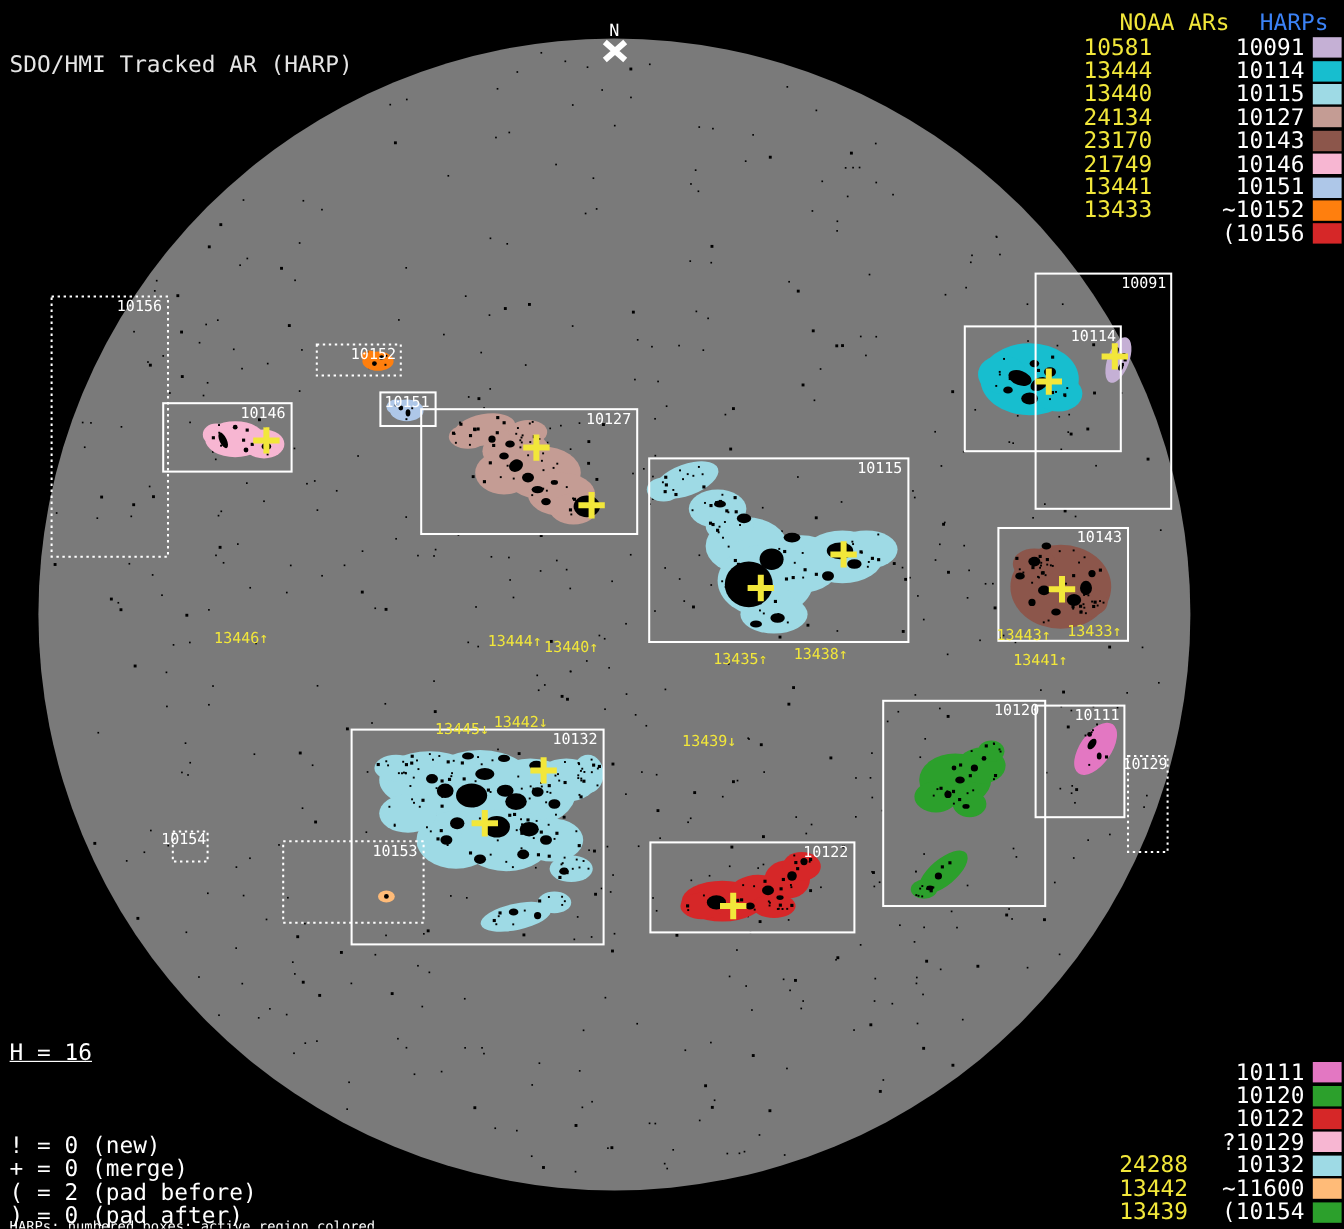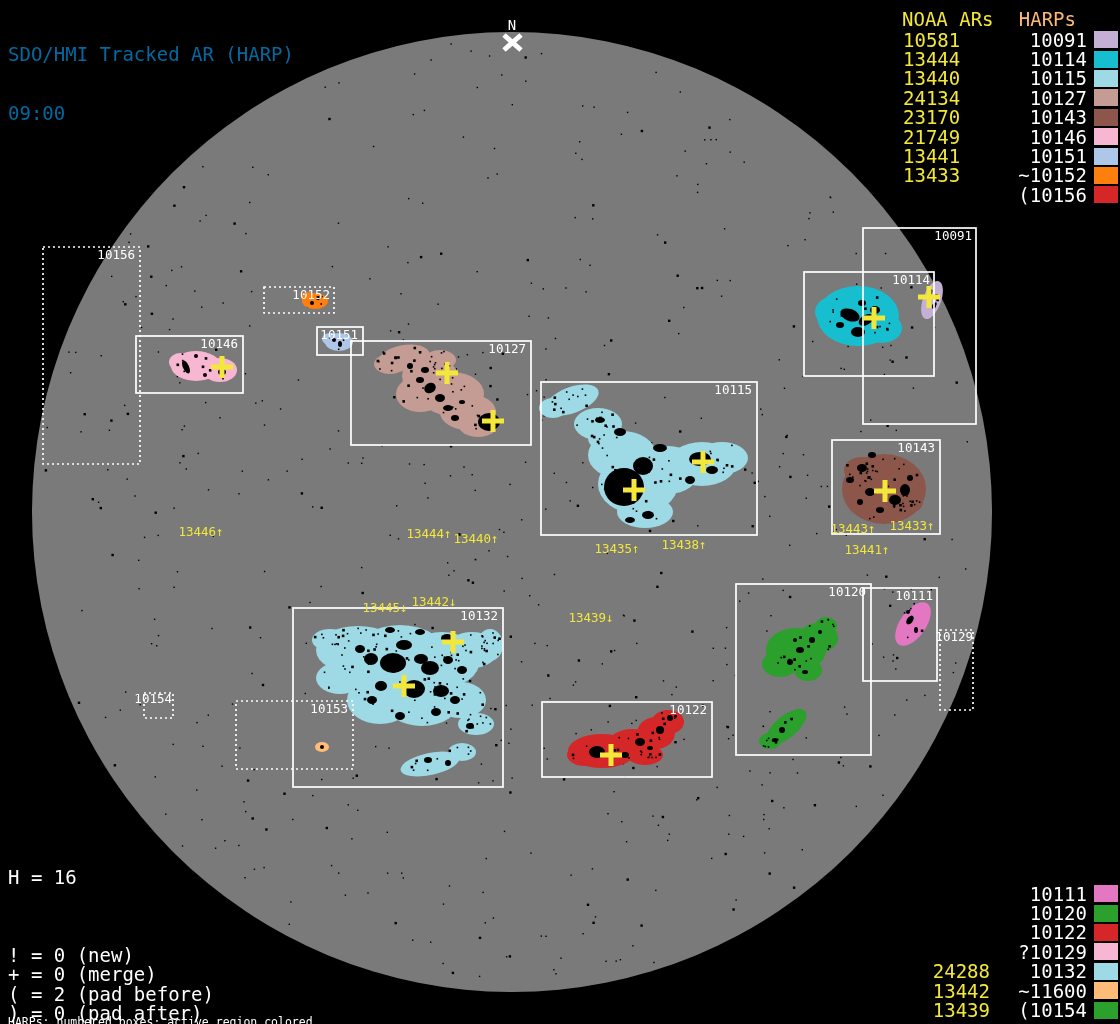--- a/index.html
+++ b/index.html
@@ -1,34 +1,34 @@
 <!DOCTYPE html>
 <html style="--yellow: #f2e73a;"><head>
 <meta charset="utf-8">
 <style>
   html,body{margin:0;padding:0;background:#000;}
   #stage{position:relative;width:1120px;height:1024px;background:#000;overflow:hidden;
          font-family:"DejaVu Sans Mono","Liberation Mono",monospace;}
   #scene{position:absolute;left:0;top:0;}
-  .hdr{position:absolute;left:8px;top:6px;color:#0369a1;font-size:19px;line-height:19.5px;white-space:pre;}
+  .hdr{position:absolute;left:8px;top:6px;color:#e5e5e5;font-size:19px;line-height:19.5px;white-space:pre;}
   
   #legend-top{position:absolute;left:895px;top:8px;}
   #legend-bottom{position:absolute;left:895px;top:884px;}
-  .lg-headrow{display:flex;height:22px;align-items:flex-end;}
+  .lg-headrow{display:flex;height:22px;align-items:flex-end;margin-left:31px;}
   .lg-head-noaa{width:103px;padding-left:7px;box-sizing:border-box;color:var(--yellow,#f2e73a);font-size:19px;}
-  .lg-head-harp{width:89px;text-align:right;padding-right:11px;box-sizing:border-box;color:#fdba74;font-size:19px;}
+  .lg-head-harp{width:89px;text-align:right;padding-right:11px;box-sizing:border-box;color:#3b82f6;font-size:19px;}
   .lrow{display:flex;height:19.4px;align-items:center;}
   .lg-noaa{width:95px;box-sizing:border-box;color:var(--yellow,#f2e73a);font-size:19px;white-space:pre;}
   .lg-noaa.left{text-align:left;padding-left:8px;}
   .lg-noaa.right{text-align:right;}
   .lg-harp{width:97px;color:#ffffff;font-size:19px;text-align:right;white-space:pre;}
   .lg-swatch{width:24px;height:17px;margin-left:7px;}
   
   #stats{position:absolute;left:8px;top:829px;color:#ffffff;font-size:19px;line-height:19.4px;white-space:pre;}
-  #stats .h{margin-bottom:20px;}
+  #stats .h{margin-bottom:20px;text-decoration:underline;}
   #footnotes{position:absolute;left:8px;top:991px;color:#ffffff;font-size:11.5px;line-height:12.3px;white-space:pre;}
 </style>
 </head>
 <body>
 
 <div id="stage">
   <svg id="scene" width="1120" height="1024">
       <circle cx="512" cy="512" r="480" fill="#7a7a7a"></circle>
       <g fill="#000000">
         <rect x="769.4" y="772.1" width="1.4" height="1.4"></rect>
@@ -1345,21 +1345,20 @@
         <text x="591" y="622" fill="#f2e73a" font-size="12.5px" text-anchor="middle" font-family="&quot;DejaVu Sans Mono&quot;,&quot;Liberation Mono&quot;,monospace">13439↓</text>
       </g>
       <g>
         <text x="512" y="30" fill="#ffffff" font-size="14px" text-anchor="middle" font-family="&quot;DejaVu Sans Mono&quot;,&quot;Liberation Mono&quot;,monospace">N</text>
         <path d="M504 35 L521 50 M521 35 L504 50" stroke="#ffffff" stroke-width="5"></path>
       </g>
     </svg>
 
   <div class="hdr">
     <div>SDO/HMI Tracked AR (HARP)</div>
-    <div>09:00</div>
   </div>
 
   <div id="legend-top">
     <div class="lg-headrow">
       <div class="lg-head-noaa">NOAA ARs</div>
       <div class="lg-head-harp">HARPs</div>
     </div>
     <div id="legend-top-rows">
         <div class="lrow">
           <div class="lg-noaa left">10581</div>

